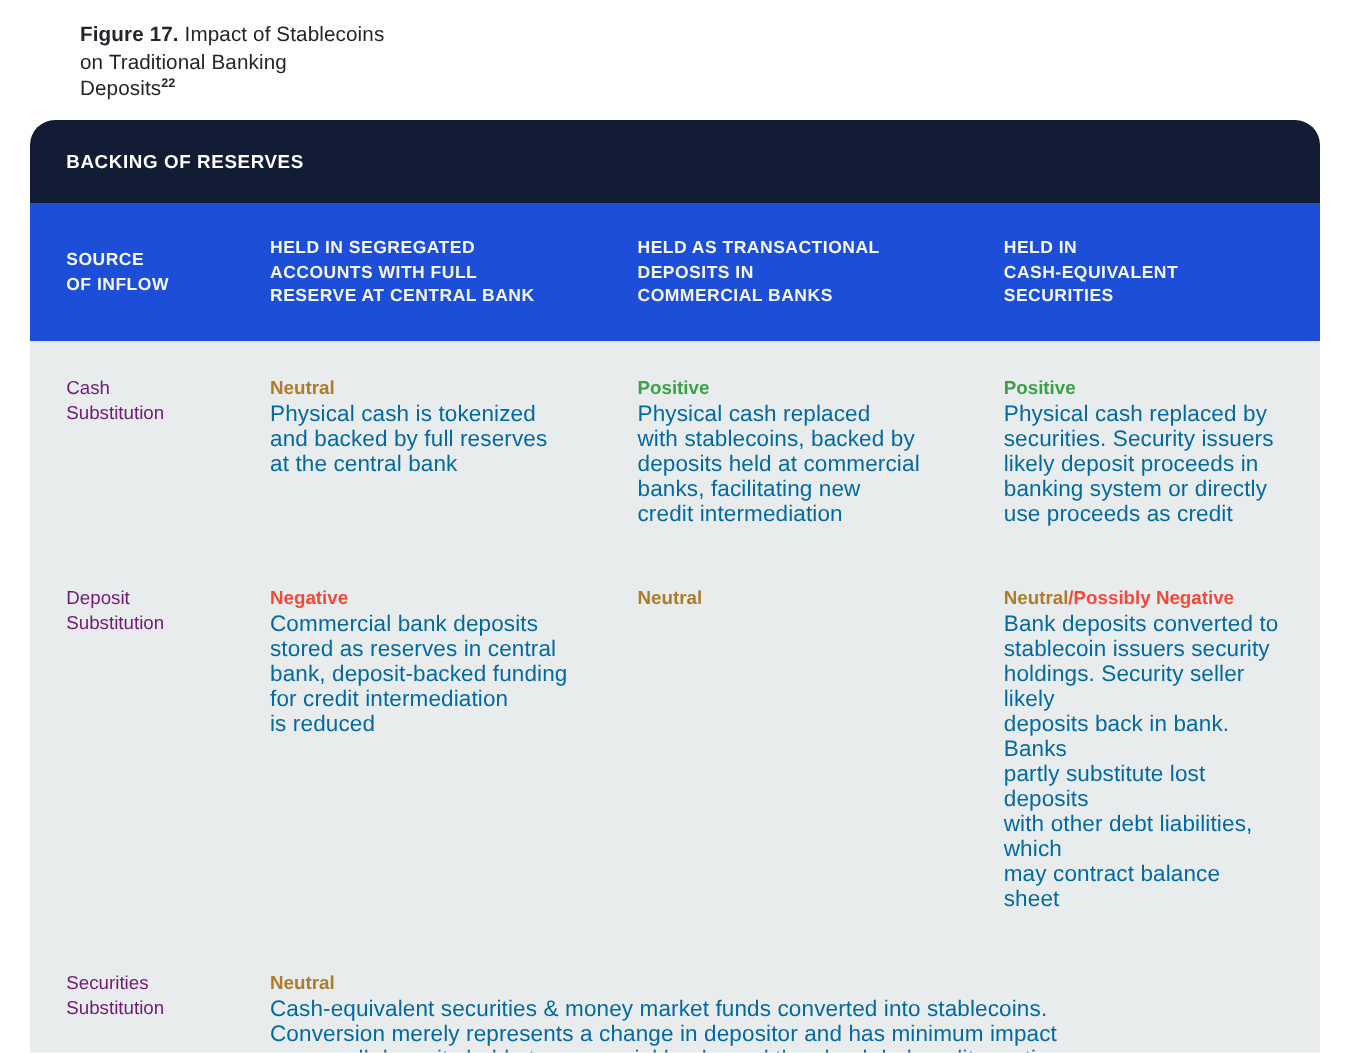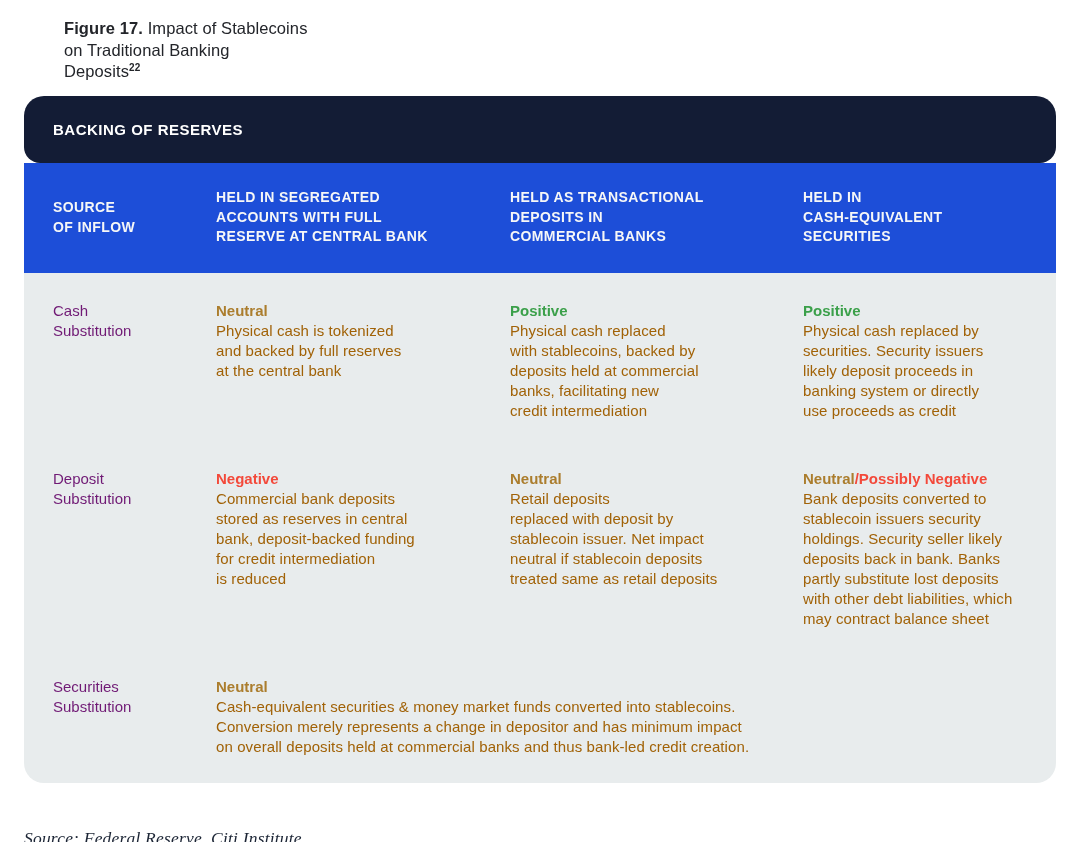--- a/index.html
+++ b/index.html
@@ -34,21 +34,20 @@
   .banner {
     background: #131c35;
     height: 67px;
     display: flex;
     align-items: center;
     padding: 0 29px;
     color: #ffffff;
     font-weight: 700;
     font-size: 15px;
     letter-spacing: 0.5px;
-    border-radius: 16px;
   }
   .grid-cols {
     display: grid;
     grid-template-columns: 163px 294px 293px 1fr;
   }
   .hdr {
     background: #1d4ed8;
     min-height: 110px;
     align-items: center;
     padding: 0 18px 0 29px;
@@ -80,23 +79,23 @@
   .status {
     font-weight: 700;
     font-size: 15px;
     line-height: 20px;
     white-space: nowrap;
   }
   .tone-neutral  { color: #ab7d2d; }
   .tone-positive { color: #3ba04a; }
   .tone-negative { color: #f3493a; }
   .cell-text {
-    font-size: 15px;
+    font-size: 18px;
     line-height: 20px;
-    color: #a16207;
+    color: #0369a1;
     white-space: pre-line;
     letter-spacing: 0.1px;
   }
 
   .source {
     margin-top: 45px;
     font-family: "Liberation Serif", serif;
     font-style: italic;
     font-size: 17.5px;
     color: #1c2535;
@@ -167,25 +166,20 @@
         <div class="cell">
           <div class="status"><span class="tone-negative">Negative</span></div>
           <div class="cell-text">Commercial bank deposits
 stored as reserves in central
 bank, deposit-backed funding
 for credit intermediation
 is reduced</div>
         </div>
         <div class="cell">
           <div class="status"><span class="tone-neutral">Neutral</span></div>
-          <div class="cell-text">Retail deposits
-replaced with deposit by
-stablecoin issuer. Net impact
-neutral if stablecoin deposits
-treated same as retail deposits</div>
         </div>
         <div class="cell">
           <div class="status"><span class="tone-neutral">Neutral</span><span class="tone-negative">/Possibly Negative</span></div>
           <div class="cell-text">Bank deposits converted to
 stablecoin issuers security
 holdings. Security seller likely
 deposits back in bank. Banks
 partly substitute lost deposits
 with other debt liabilities, which
 may contract balance sheet</div>

